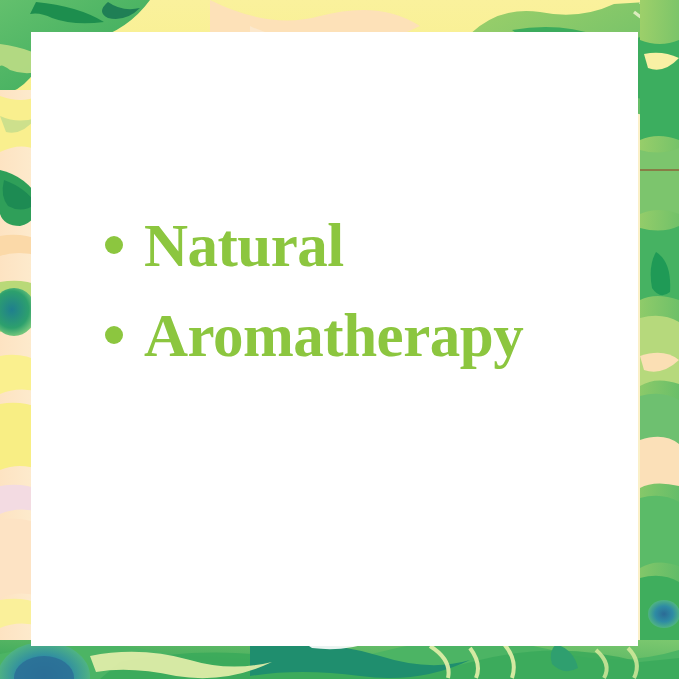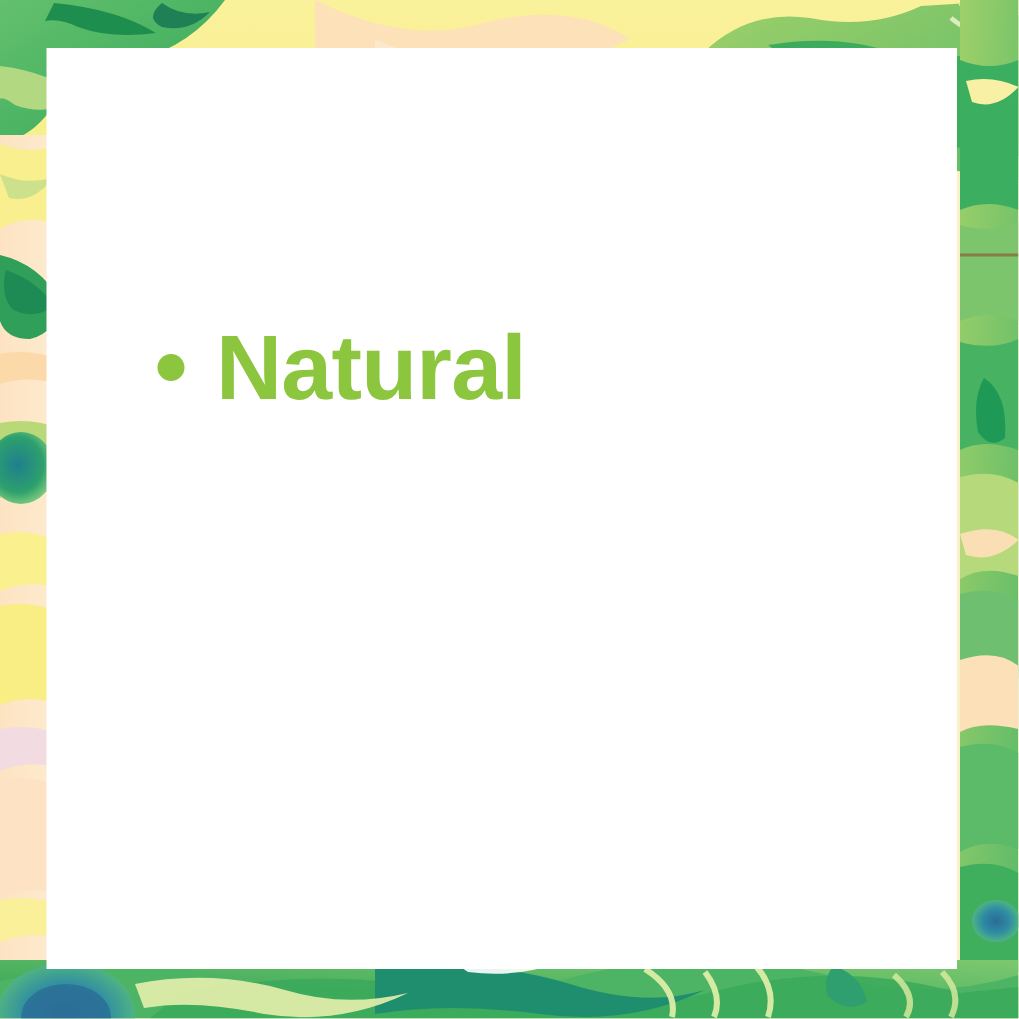--- a/index.html
+++ b/index.html
@@ -64,21 +64,21 @@
     flex: 0 0 auto;
     width: 18px;
     height: 18px;
     border-radius: 50%;
     background: #8cc63f;
     margin-right: 21px;
   }
   .feature-label {
     flex: 0 1 auto;
     color: #8cc63f;
-    font-family: Liberation Sans, sans-serif;
+    font-family: Liberation Serif, serif;
     font-weight: bold;
     font-size: 61px;
     line-height: 1;
     letter-spacing: -0.5px;
     white-space: nowrap;
   }
 </style>
 </head>
 <body>
 
@@ -181,17 +181,21 @@
   <div id="card">
 
     <ul id="feature-list">
 
       <li class="feature-row">
         <span class="bullet"></span>
         <span class="feature-label">Natural</span>
       </li>
 
 
+      <li class="feature-row">
+        <span class="bullet"></span>
+        <span class="feature-label">Aromatherapy</span>
+      </li>
 
     </ul>
   </div>
 
 </div>
 
 </body></html>

